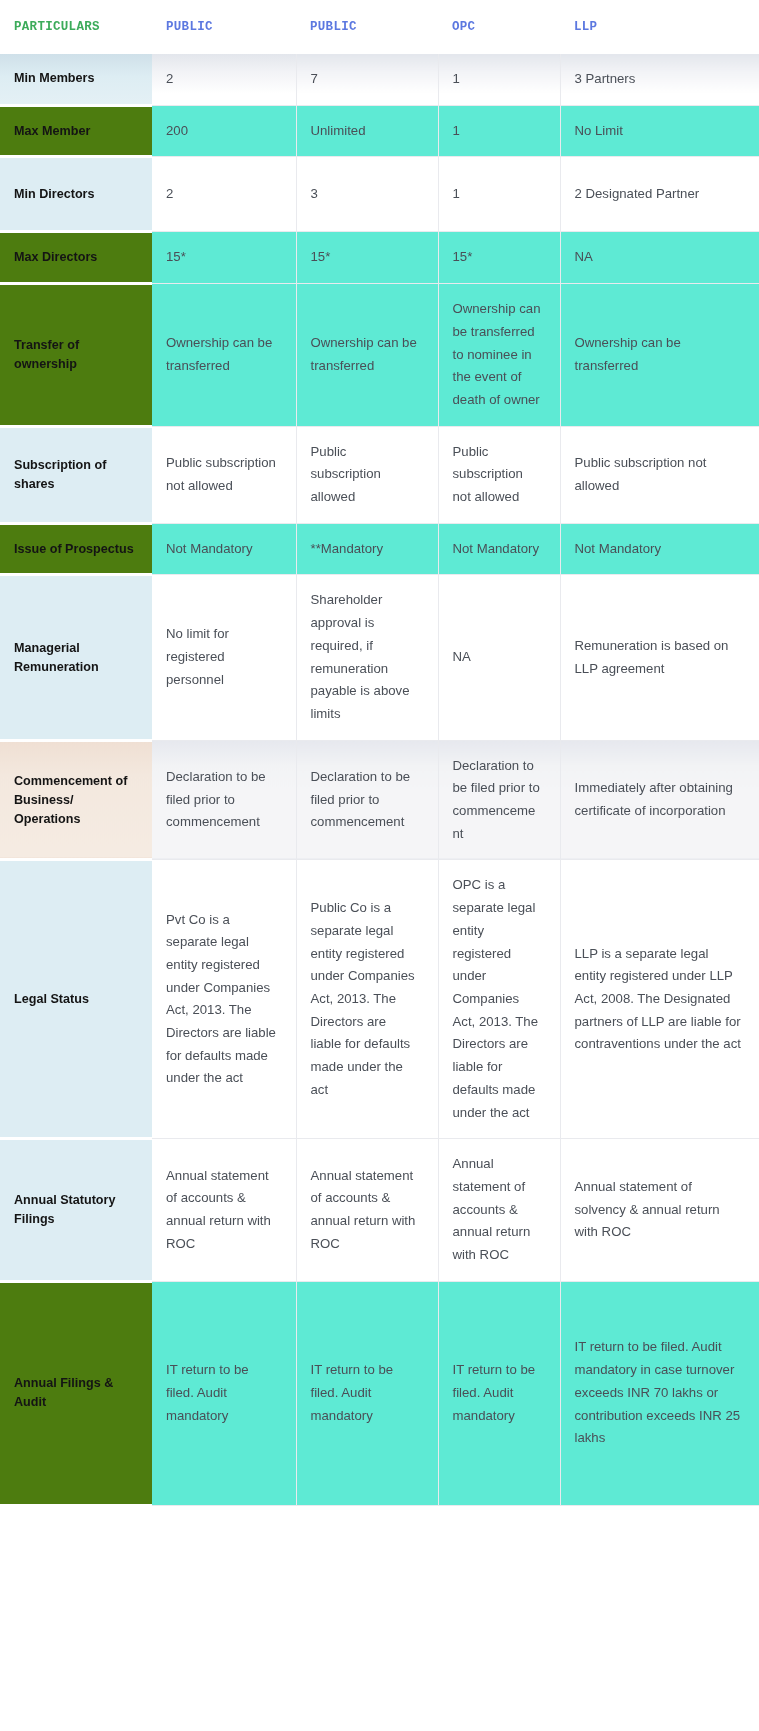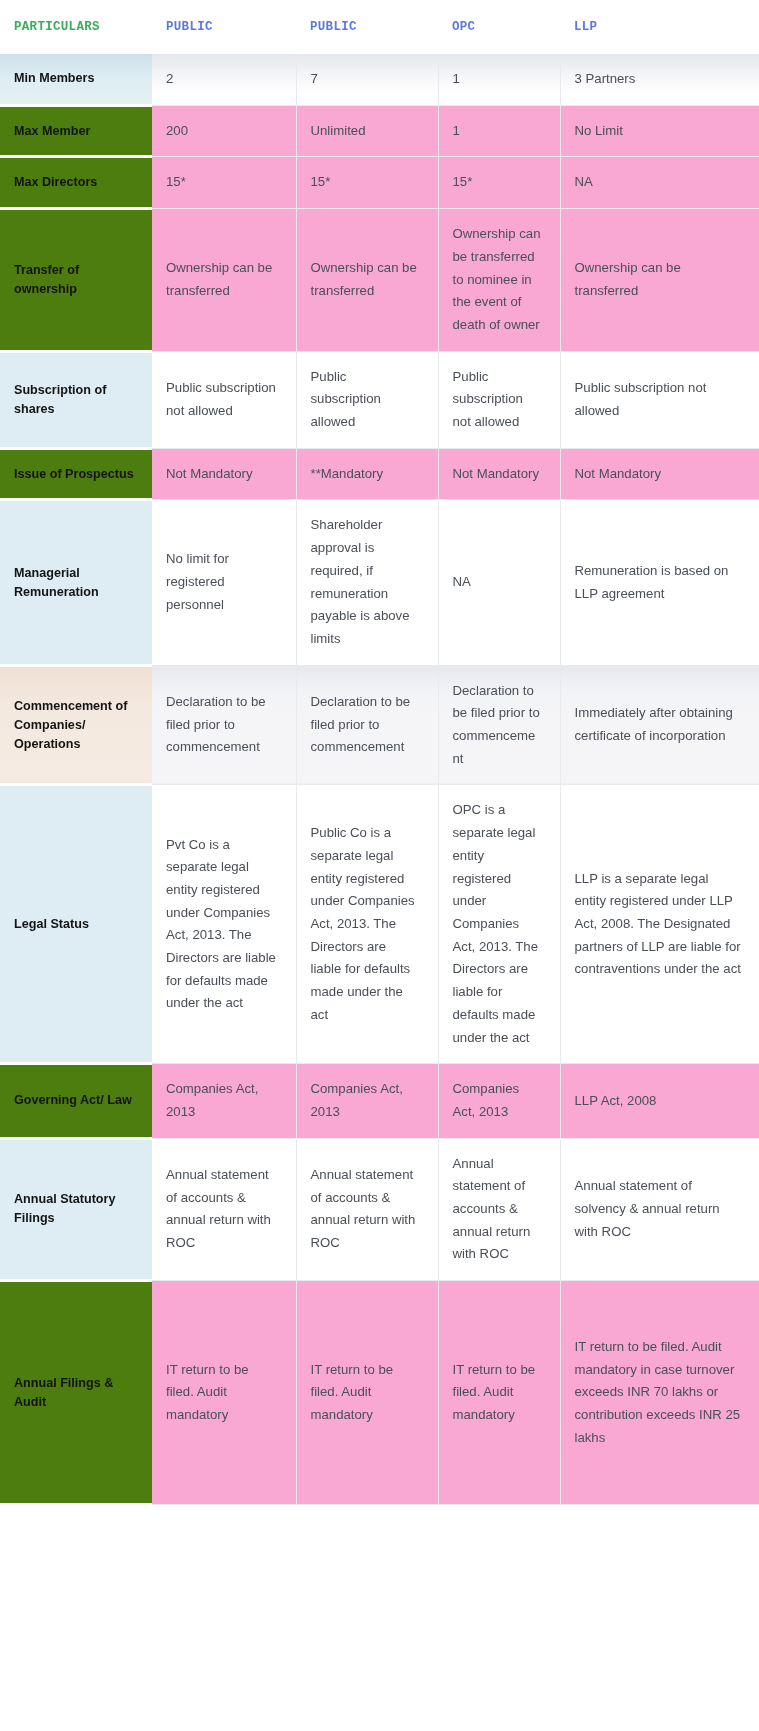--- a/index.html
+++ b/index.html
@@ -65,21 +65,21 @@
     line-height: 1.5;
     padding: 14px 10px 14px 14px;
     border-right: 0;
     border-bottom: 3px solid #ffffff;
   }
   tr.blue td.pcell { background: #ddedf3; }
   tr.peach td.pcell { background: #4d7c0f; }
 
   
   tr.blue  td.dcell { background: #ffffff; }
-  tr.peach td.dcell { background: #f9a8d4; }
+  tr.peach td.dcell { background: #5eead4; }
 
   
   tr.firstrow td.dcell {
     background: linear-gradient(to bottom, #e3e6ec 0%, #f2f3f6 35%, #ffffff 78%, #ffffff 100%);
   }
   tr.firstrow td.pcell {
     background: linear-gradient(to bottom, #cfe0e9 0%, #ddedf3 45%, #e4f0f5 100%);
     margin-left: 32px;
   }
   
@@ -122,20 +122,27 @@
       </tr>
 
       <tr class="peach" style="height:51px">
         <td class="pcell">Max Member</td>
         <td class="dcell">200</td>
         <td class="dcell">Unlimited</td>
         <td class="dcell">1</td>
         <td class="dcell last">No Limit</td>
       </tr>
 
+      <tr class="blue" style="height:75px">
+        <td class="pcell">Min Directors</td>
+        <td class="dcell">2</td>
+        <td class="dcell">3</td>
+        <td class="dcell">1</td>
+        <td class="dcell last">2 Designated Partner</td>
+      </tr>
 
       <tr class="peach" style="height:51px">
         <td class="pcell">Max Directors</td>
         <td class="dcell">15*</td>
         <td class="dcell">15*</td>
         <td class="dcell">15*</td>
         <td class="dcell last">NA</td>
       </tr>
 
 
@@ -165,42 +172,35 @@
 
       <tr class="blue" style="height:161px">
         <td class="pcell">Managerial Remuneration</td>
         <td class="dcell">No limit for registered personnel</td>
         <td class="dcell">Shareholder approval is required, if remuneration payable is above limits</td>
         <td class="dcell">NA</td>
         <td class="dcell last">Remuneration is based on LLP agreement</td>
       </tr>
 
       <tr class="peach gradrow" style="height:116px">
-        <td class="pcell">Commencement of Companies/ Operations</td>
+        <td class="pcell">Commencement of Business/ Operations</td>
         <td class="dcell">Declaration to be filed prior to commencement</td>
         <td class="dcell">Declaration to be filed prior to commencement</td>
         <td class="dcell">Declaration to be filed prior to commencement</td>
         <td class="dcell last">Immediately after obtaining certificate of incorporation</td>
       </tr>
 
       <tr class="blue" style="height:250px">
         <td class="pcell">Legal Status</td>
         <td class="dcell">Pvt Co is a separate legal entity registered under Companies Act, 2013. The Directors are liable for defaults made under the act</td>
         <td class="dcell">Public Co is a separate legal entity registered under Companies Act, 2013. The Directors are liable for defaults made under the act</td>
         <td class="dcell">OPC is a separate legal entity registered under Companies Act, 2013. The Directors are liable for defaults made under the act</td>
         <td class="dcell last">LLP is a separate legal entity registered under LLP Act, 2008. The Designated partners of LLP are liable for contraventions under the act</td>
       </tr>
 
-      <tr class="peach" style="height:74px">
-        <td class="pcell">Governing Act/ Law</td>
-        <td class="dcell">Companies Act, 2013</td>
-        <td class="dcell">Companies Act, 2013</td>
-        <td class="dcell">Companies Act, 2013</td>
-        <td class="dcell last">LLP Act, 2008</td>
-      </tr>
 
       <tr class="blue" style="height:135px">
         <td class="pcell">Annual Statutory Filings</td>
         <td class="dcell">Annual statement of accounts &amp; annual return with ROC</td>
         <td class="dcell">Annual statement of accounts &amp; annual return with ROC</td>
         <td class="dcell">Annual statement of accounts &amp; annual return with ROC</td>
         <td class="dcell last">Annual statement of solvency &amp; annual return with ROC</td>
       </tr>
 
       <tr class="peach" style="height:224px">

